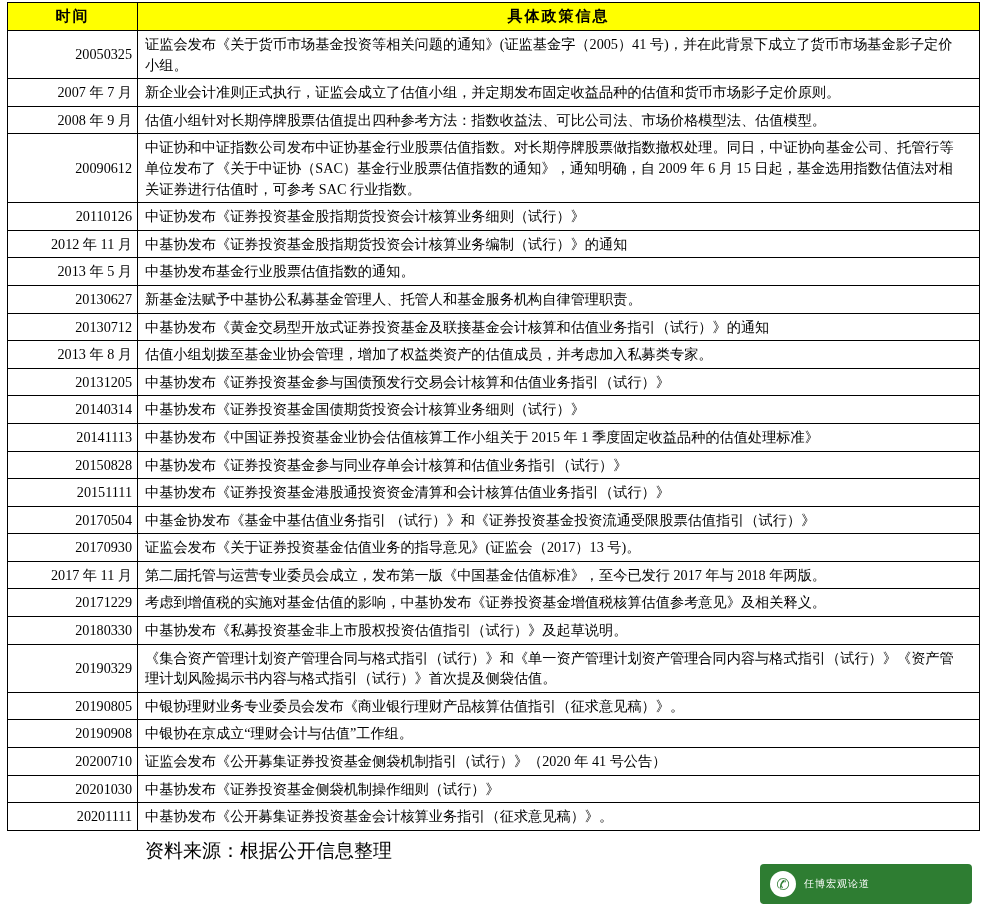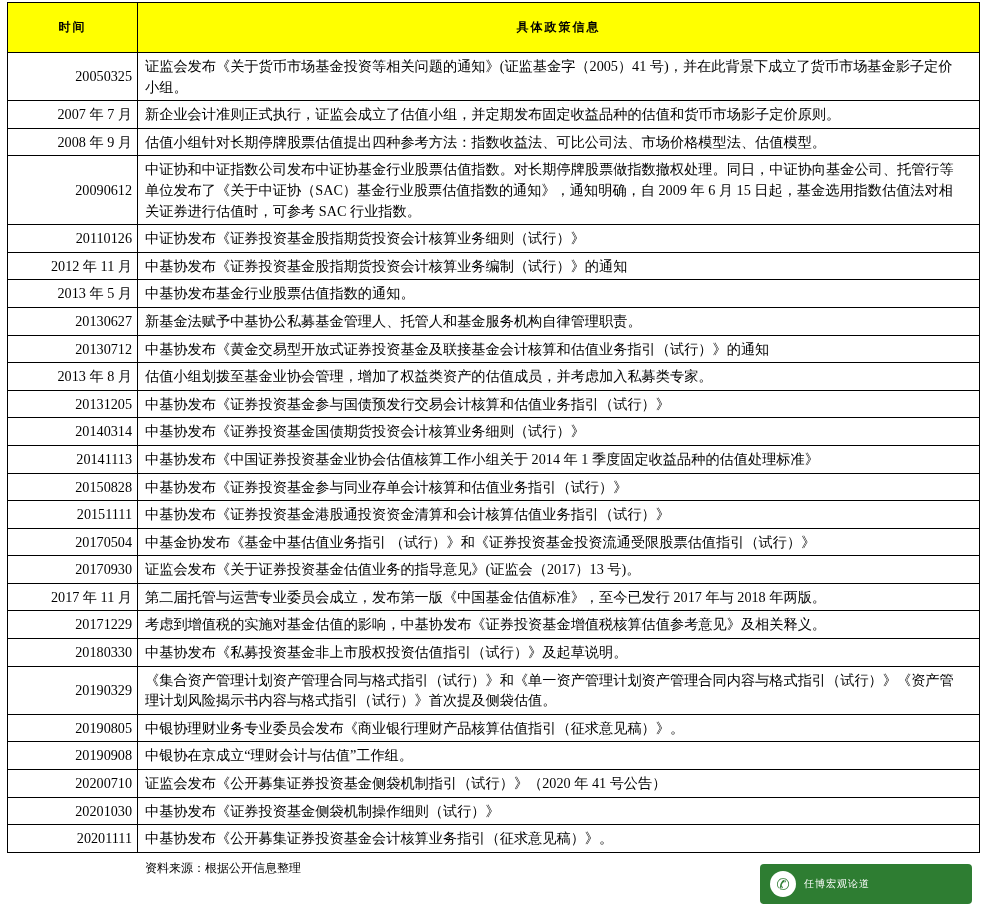--- a/index.html
+++ b/index.html
@@ -28,23 +28,23 @@
     margin-top: 2px;
     table-layout: fixed;
   }
   table.policy-table col.c-date { width: 130px; }
   table.policy-table col.c-info { width: 842px; }
 
   table.policy-table th {
     background: #ffff00;
     border: 1px solid #000000;
     font-weight: bold;
-    font-size: 12px;
+    font-size: 15px;
     text-align: center;
-    padding: 16px 2px;
+    padding: 4px 2px;
     letter-spacing: 2px;
     font-family: Liberation Serif, serif;
   }
   table.policy-table td {
     border: 1px solid #000000;
     font-size: 14.2px;
     line-height: 1.45;
     padding: 3px 5px;
     vertical-align: middle;
     font-family: "Liberation Serif", "DejaVu Serif", serif;
@@ -54,21 +54,21 @@
     white-space: nowrap;
   }
   table.policy-table td.info-cell {
     text-align: left;
     padding-left: 7px;
     padding-right: 22px;
   }
   .source-note {
     margin-top: 7px;
     margin-left: 145px;
-    font-size: 12px;
+    font-size: 19px;
     font-family: "Liberation Serif", "DejaVu Serif", serif;
   }
   .wechat-badge {
     position: absolute;
     right: 14px;
     bottom: 18px;
     width: 212px;
     height: 40px;
     background: #2e7d32;
     border-radius: 4px;
@@ -159,21 +159,21 @@
       <tr>
         <td class="date-cell">20131205</td>
         <td class="info-cell">中基协发布《证券投资基金参与国债预发行交易会计核算和估值业务指引（试行）》</td>
       </tr>
       <tr>
         <td class="date-cell">20140314</td>
         <td class="info-cell">中基协发布《证券投资基金国债期货投资会计核算业务细则（试行）》</td>
       </tr>
       <tr>
         <td class="date-cell">20141113</td>
-        <td class="info-cell">中基协发布《中国证券投资基金业协会估值核算工作小组关于 2014 年 1 季度固定收益品种的估值处理标准》</td>
+        <td class="info-cell">中基协发布《中国证券投资基金业协会估值核算工作小组关于 2015 年 1 季度固定收益品种的估值处理标准》</td>
       </tr>
       <tr>
         <td class="date-cell">20150828</td>
         <td class="info-cell">中基协发布《证券投资基金参与同业存单会计核算和估值业务指引（试行）》</td>
       </tr>
       <tr>
         <td class="date-cell">20151111</td>
         <td class="info-cell">中基协发布《证券投资基金港股通投资资金清算和会计核算估值业务指引（试行）》</td>
       </tr>
       <tr>

